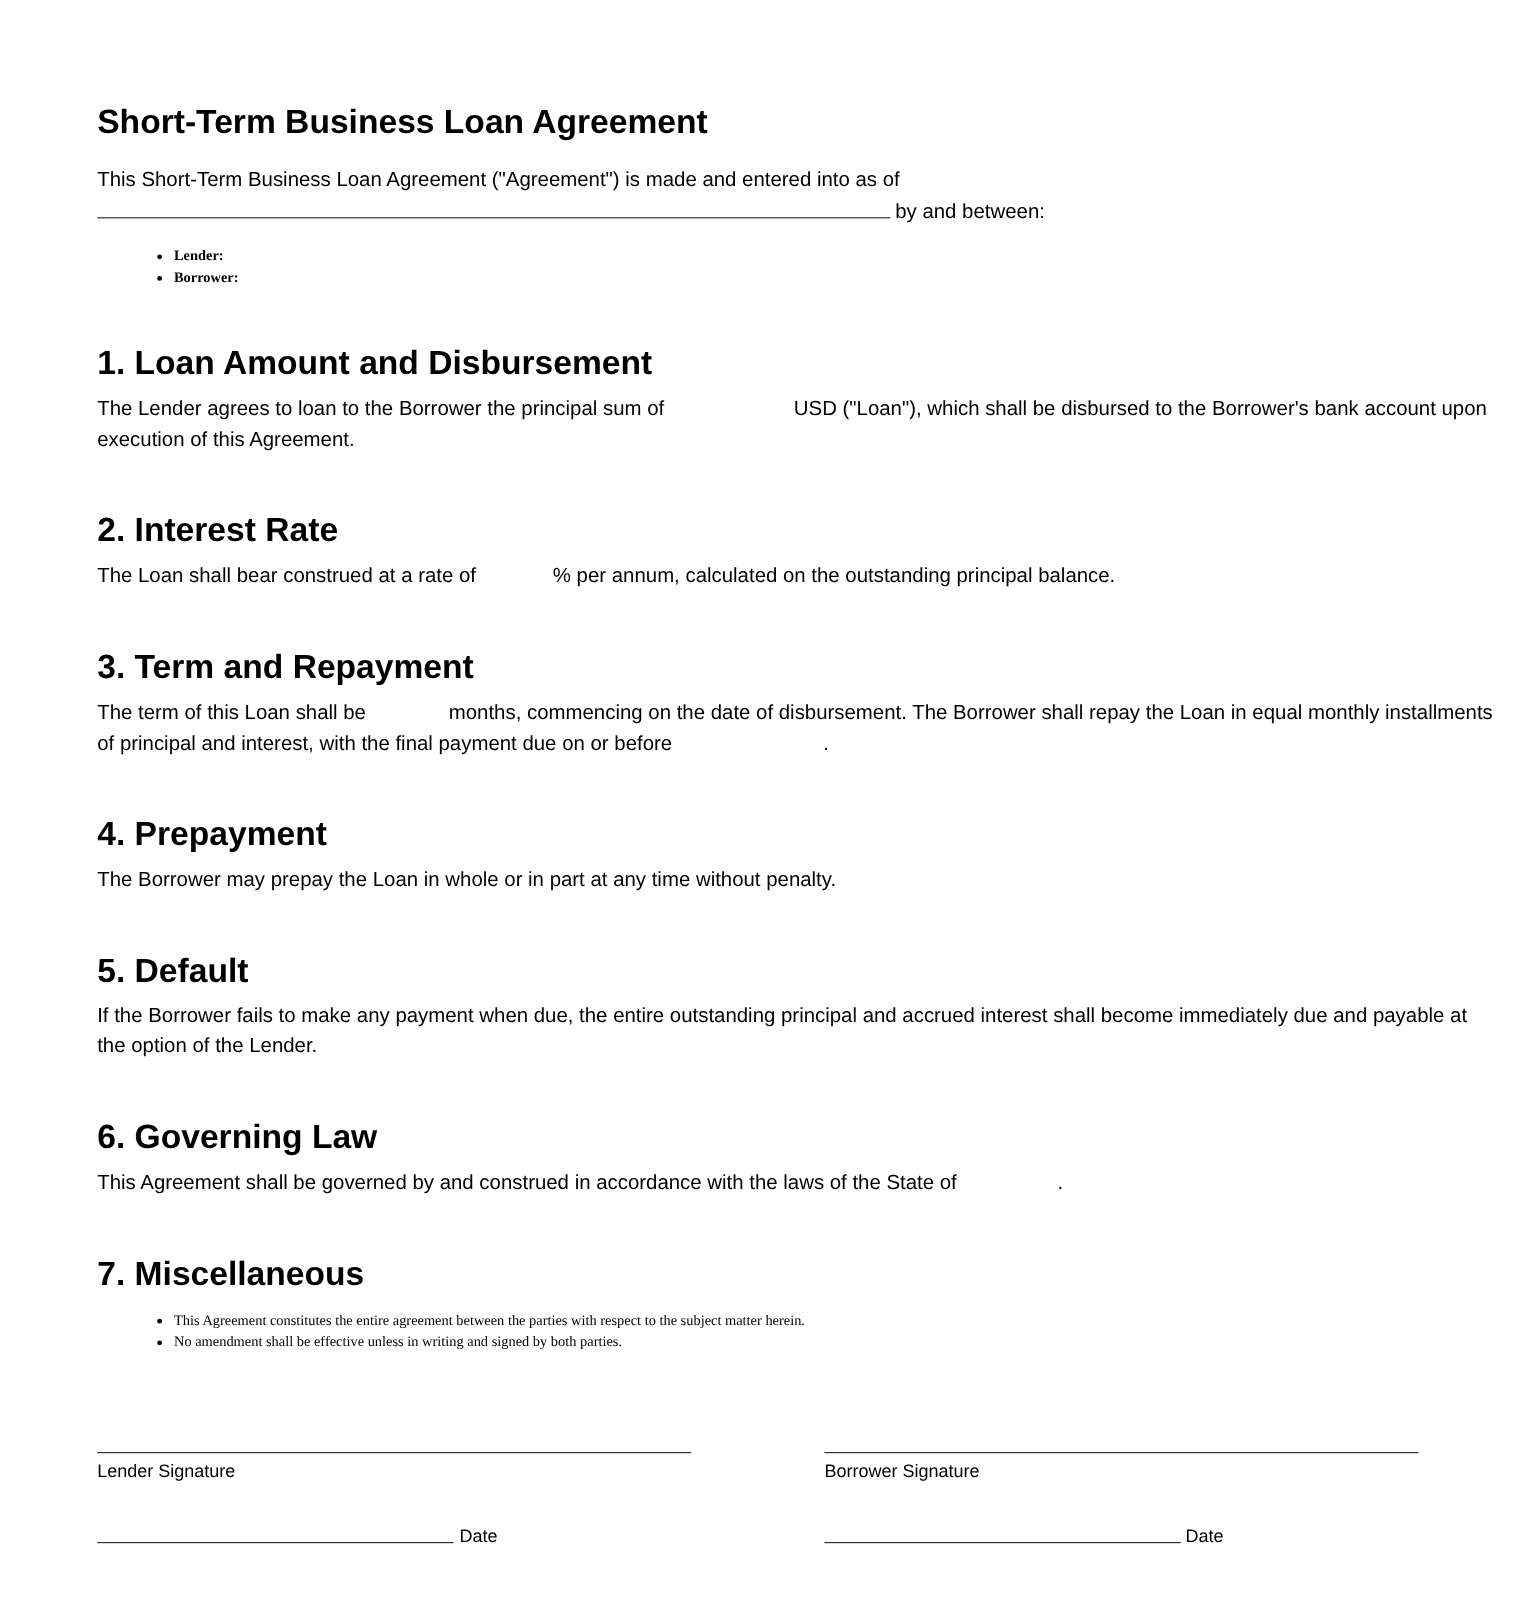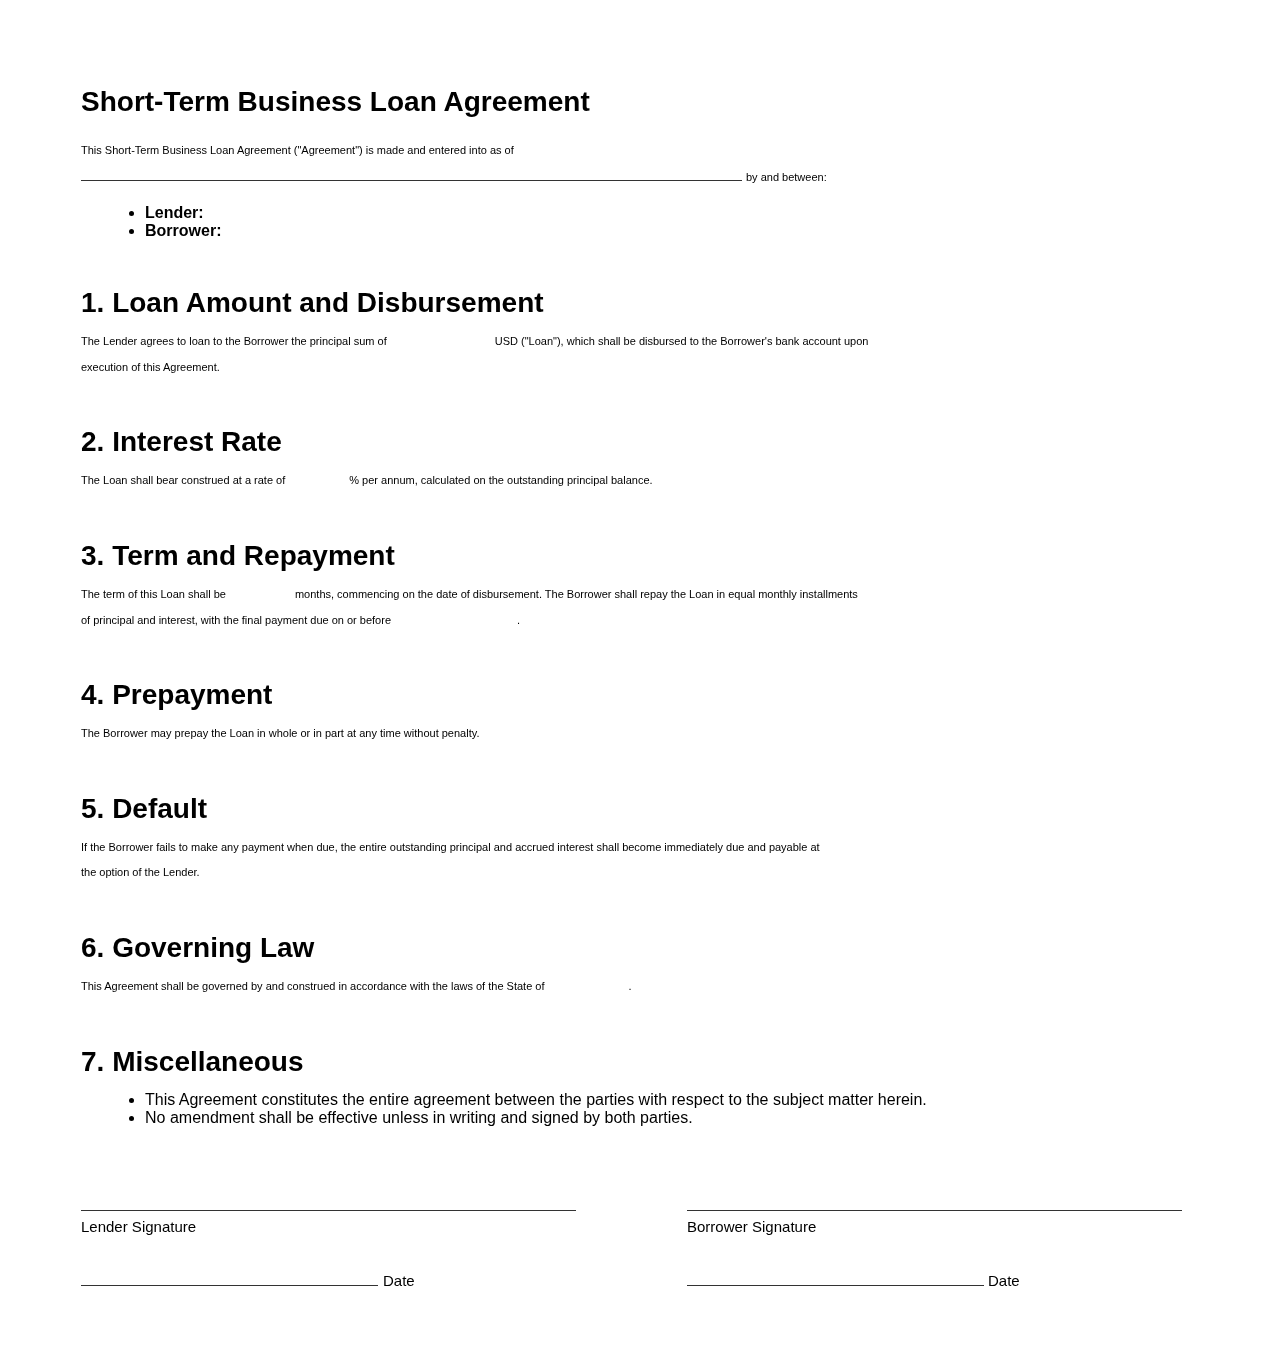--- a/index.html
+++ b/index.html
@@ -28,42 +28,43 @@
       margin: 0;
       font-size: 28px;
       font-weight: bold;
       line-height: 38px;
       white-space: nowrap;
     }
     .p {
       position: absolute;
       left: 0;
       margin: 0;
-      font-size: 11px;
+      font-size: 17px;
       line-height: 26px;
       white-space: nowrap;
     }
     .blank {
       display: inline-block;
     }
     .uline {
       display: inline-block;
       border-bottom: 1px solid #333;
       vertical-align: baseline;
       height: 1px;
       margin-right: 4px;
     }
     ul.bullets {
       position: absolute;
       left: 0;
       margin: 0;
       padding-left: 64px;
-      font-size: 16px;
+      font-size: 12px;
       line-height: 18px;
       list-style: disc;
+      font-family: Liberation Serif, serif;
     }
     ul.bullets li { white-space: nowrap; }
     ul.parties li { font-weight: bold; }
     h2.sec {
       position: absolute;
       left: 0;
       margin: 0;
       font-size: 28px;
       font-weight: bold;
       line-height: 28px;

